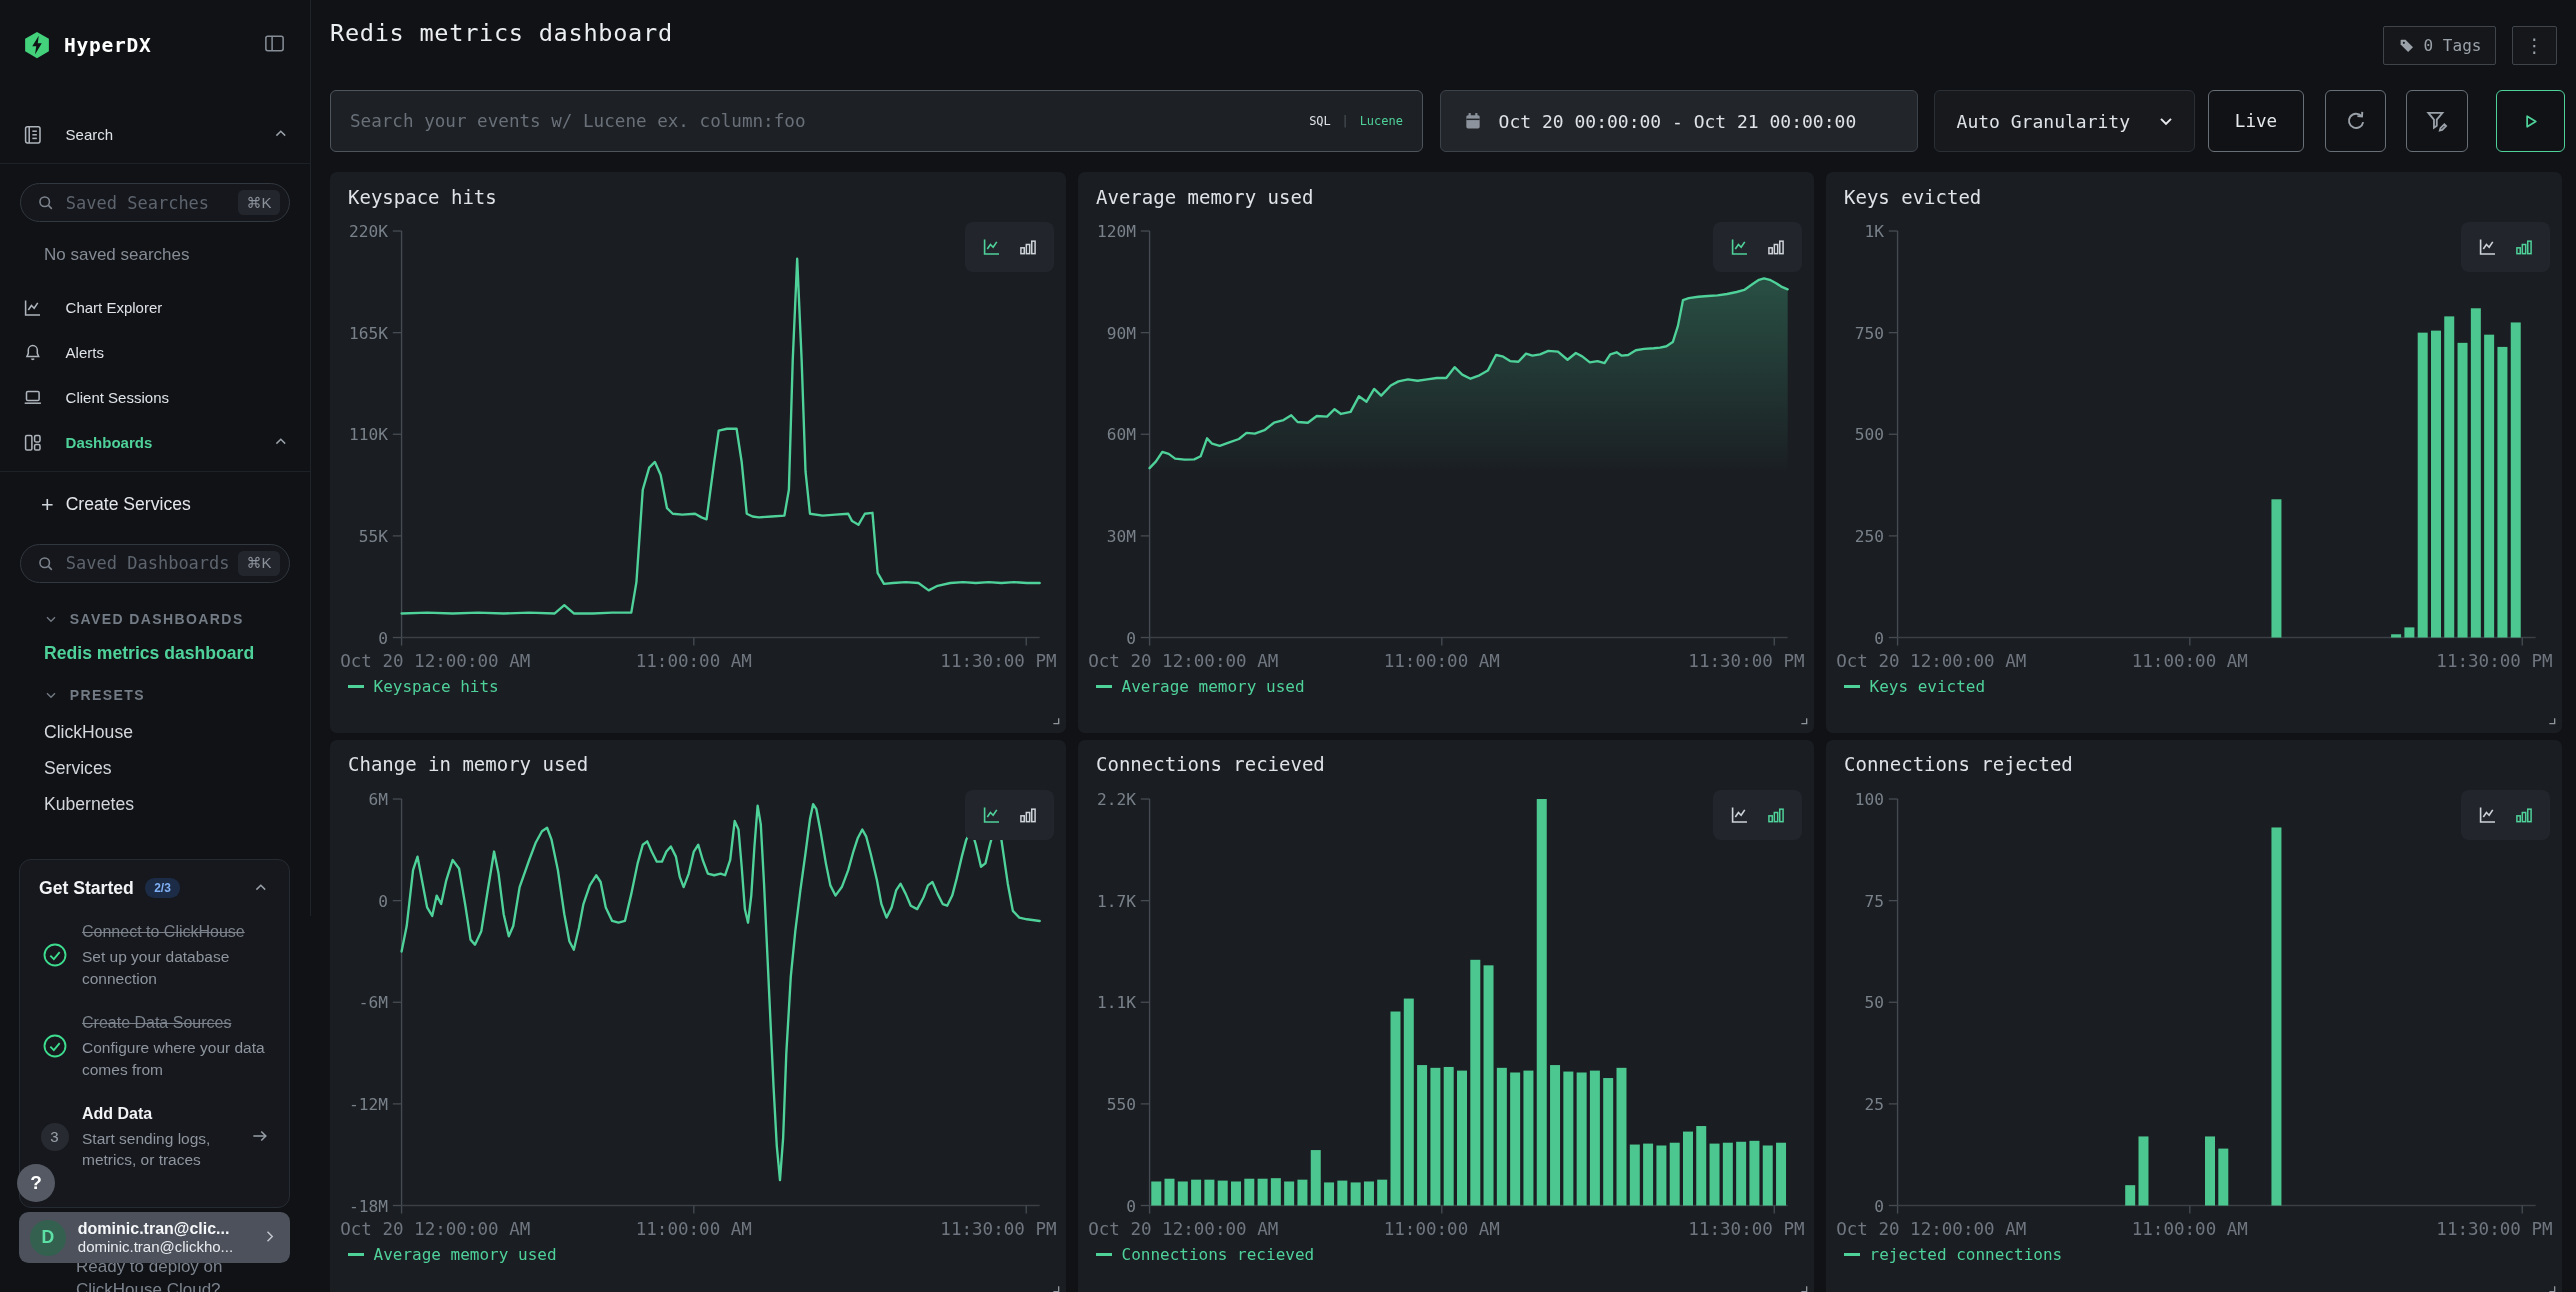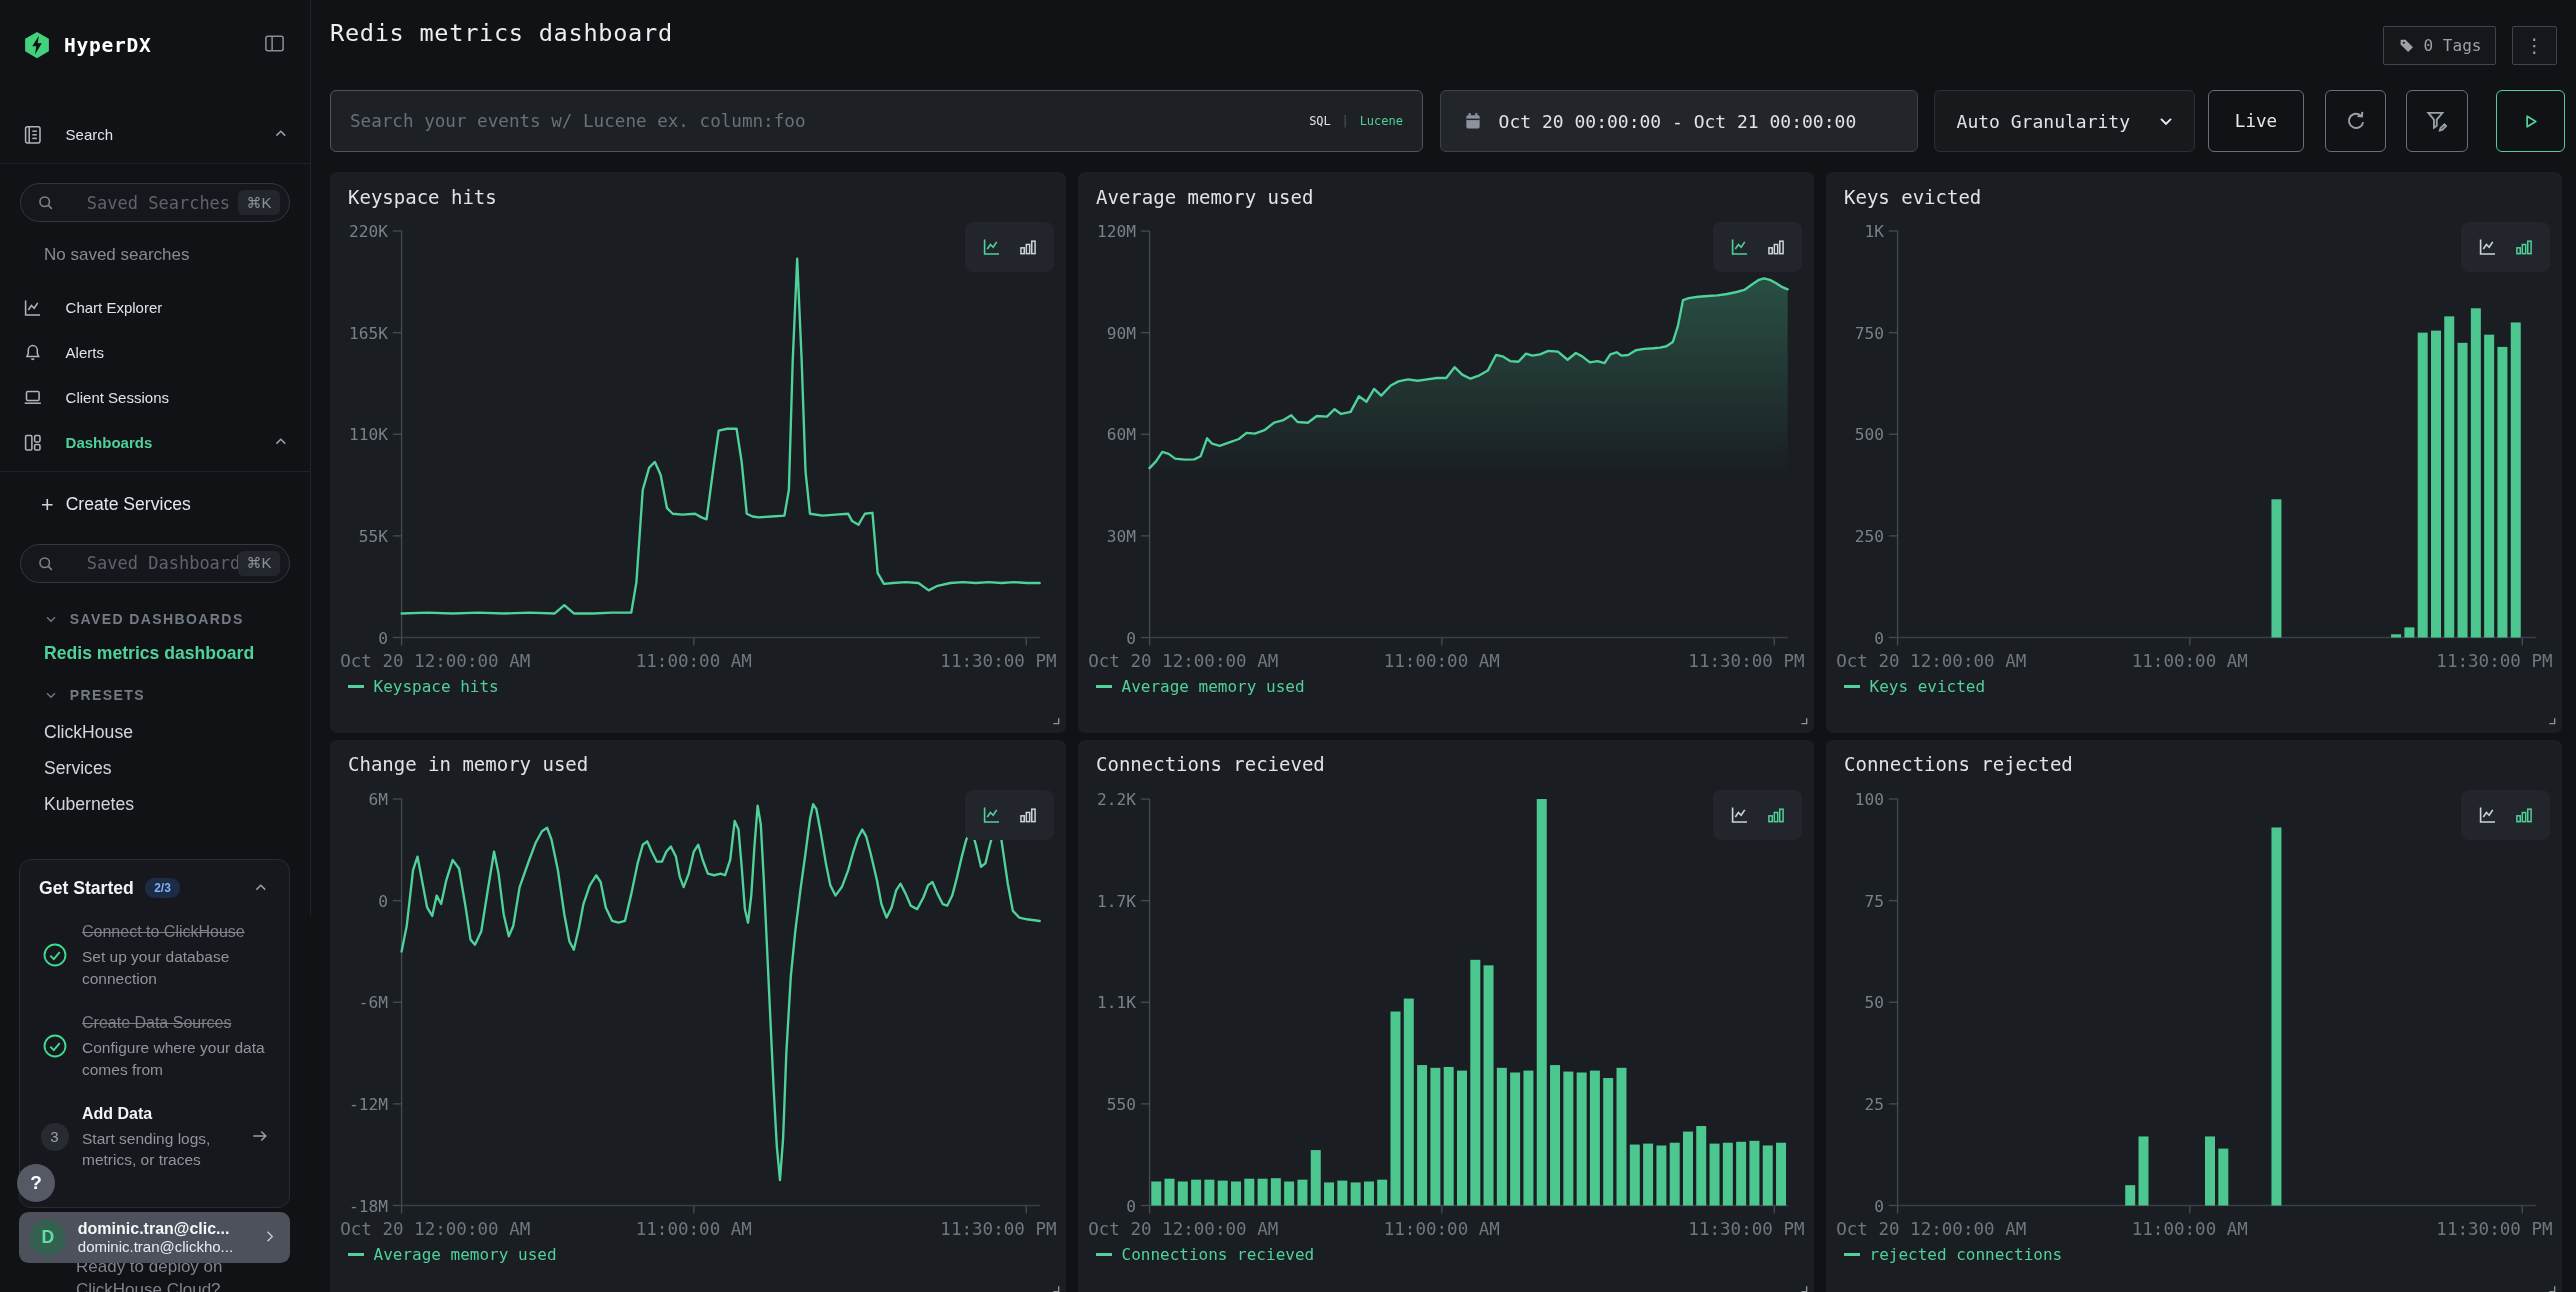--- a/index.html
+++ b/index.html
@@ -13,21 +13,21 @@
   .logo-row { display:flex; align-items:center; padding:30px 20px 0 22px; }
   .logo-text { font-family:"DejaVu Sans Mono","Liberation Mono",monospace; font-weight:bold;
     font-size:19.6px; color:#fff; margin-left:12px; letter-spacing:0.7px; }
   .collapse-btn { position:absolute; right:24px; top:32px; color:#868d96; cursor:pointer; }
   .side-row { display:flex; align-items:center; padding:0 20px 0 22px; height:43px; color:#dfe3e8; }
   .side-row .lbl { margin-left:22px; font-size:15px; }
   .side-row .chev { margin-left:auto; color:#9aa1a9; }
   .side-icon { color:#aeb4bc; display:flex; }
   .divider { height:1.4px; background:#1d2228; margin-top:15px; }
   .pill { position:relative; margin:19px 20px 0 20px; height:39px; border:1.4px solid #32383f;
-    border-radius:20px; background:#15171c; display:flex; align-items:center; padding:0 15px;gap:21px; }
+    border-radius:20px; background:#15171c; display:flex; align-items:center; padding:0 15px; }
   .pill input { background:transparent; border:none; outline:none; color:#b9c0c8; width:162px;
     font-family:"DejaVu Sans Mono","Liberation Mono",monospace; font-size:17px; margin-left:10.8px; }
   .pill input::placeholder { color:#5d646d; }
   .kbd { position:absolute; right:9.5px; background:#23262c; color:#8b929b; border-radius:5.4px;
     padding:3.4px 8px; font-size:15px; }
   .no-saved { margin:23px 0 0 44px; color:#818archive89; color:#848b94; font-size:17px; }
   .nav { margin-top:20px; }
   .nav .side-row { height:45px; cursor:pointer; }
   .nav .active .lbl { color:#4fd19a; font-weight:bold; }
   .create-row { display:flex; align-items:center; margin-top:20px; padding-left:41px;

